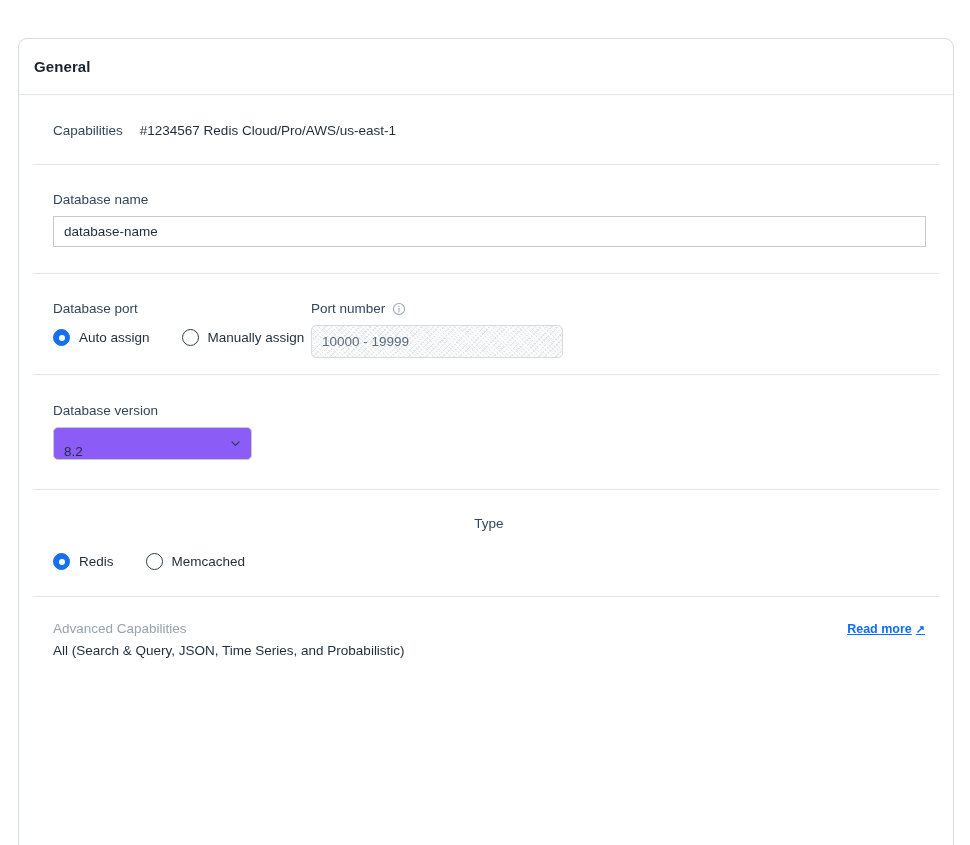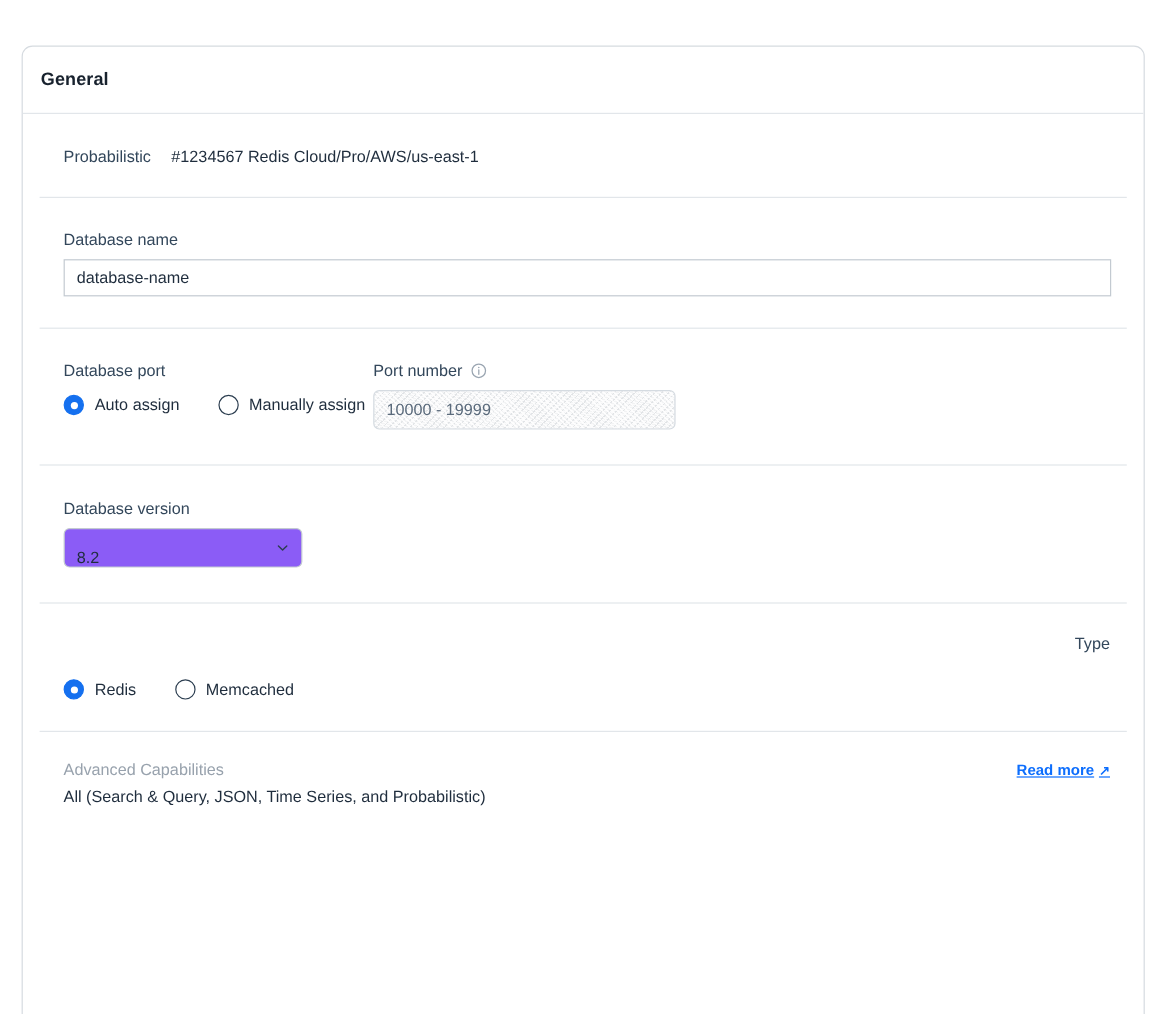--- a/index.html
+++ b/index.html
@@ -60,21 +60,21 @@
   .section {
     border-bottom: 1px solid #e2e6ea;
     padding: 0;
   }
   .section:last-child {
     border-bottom: none;
   }
 
   .sec-subscription { padding: 28px 0 26px 0; }
   .sec-dbname       { padding: 27px 0 26px 0; }
-  .sec-port         { padding: 27px 0 29px 0; }
+  .sec-port         { padding: 27px 0 16px 0; }
   .sec-version      { padding: 28px 0 29px 0; }
   .sec-type         { padding: 26px 0 26px 0; }
   .sec-adv          { padding: 24px 0 12px 0; }
   .sec-proto        { padding: 27px 0 29px 0; }
 
   
   .sub-row {
     display: flex;
     align-items: baseline;
     padding-left: 20px;
@@ -238,21 +238,21 @@
     height: 11px;
     color: #2c3e50;
     pointer-events: none;
   }
   .chev svg { display: block; }
 
   
   .type-head {
     display: flex;
     align-items: baseline;
-    justify-content: flex-end;
+    justify-content: center;
     padding-right: 14px;
   }
   .type-hint {
     font-size: 13.5px;
     color: #98a2ad;
     text-align: right;
   }
 
   
   .adv-row {
@@ -309,21 +309,21 @@
   <div class="card">
 
     <div class="card-header">
       <div class="card-title">General</div>
     </div>
 
     <div class="card-body">
 
       <div class="section sec-subscription">
         <div class="sub-row">
-          <span class="sub-label">Probabilistic</span>
+          <span class="sub-label">Capabilities</span>
           <span class="sub-value">#1234567 Redis Cloud/Pro/AWS/us-east-1</span>
         </div>
       </div>
 
       <div class="section sec-dbname">
         <label class="field-label">Database name</label>
         <input class="text-input" type="text" value="database-name" style="">
       </div>
 
       <div class="section sec-port">

